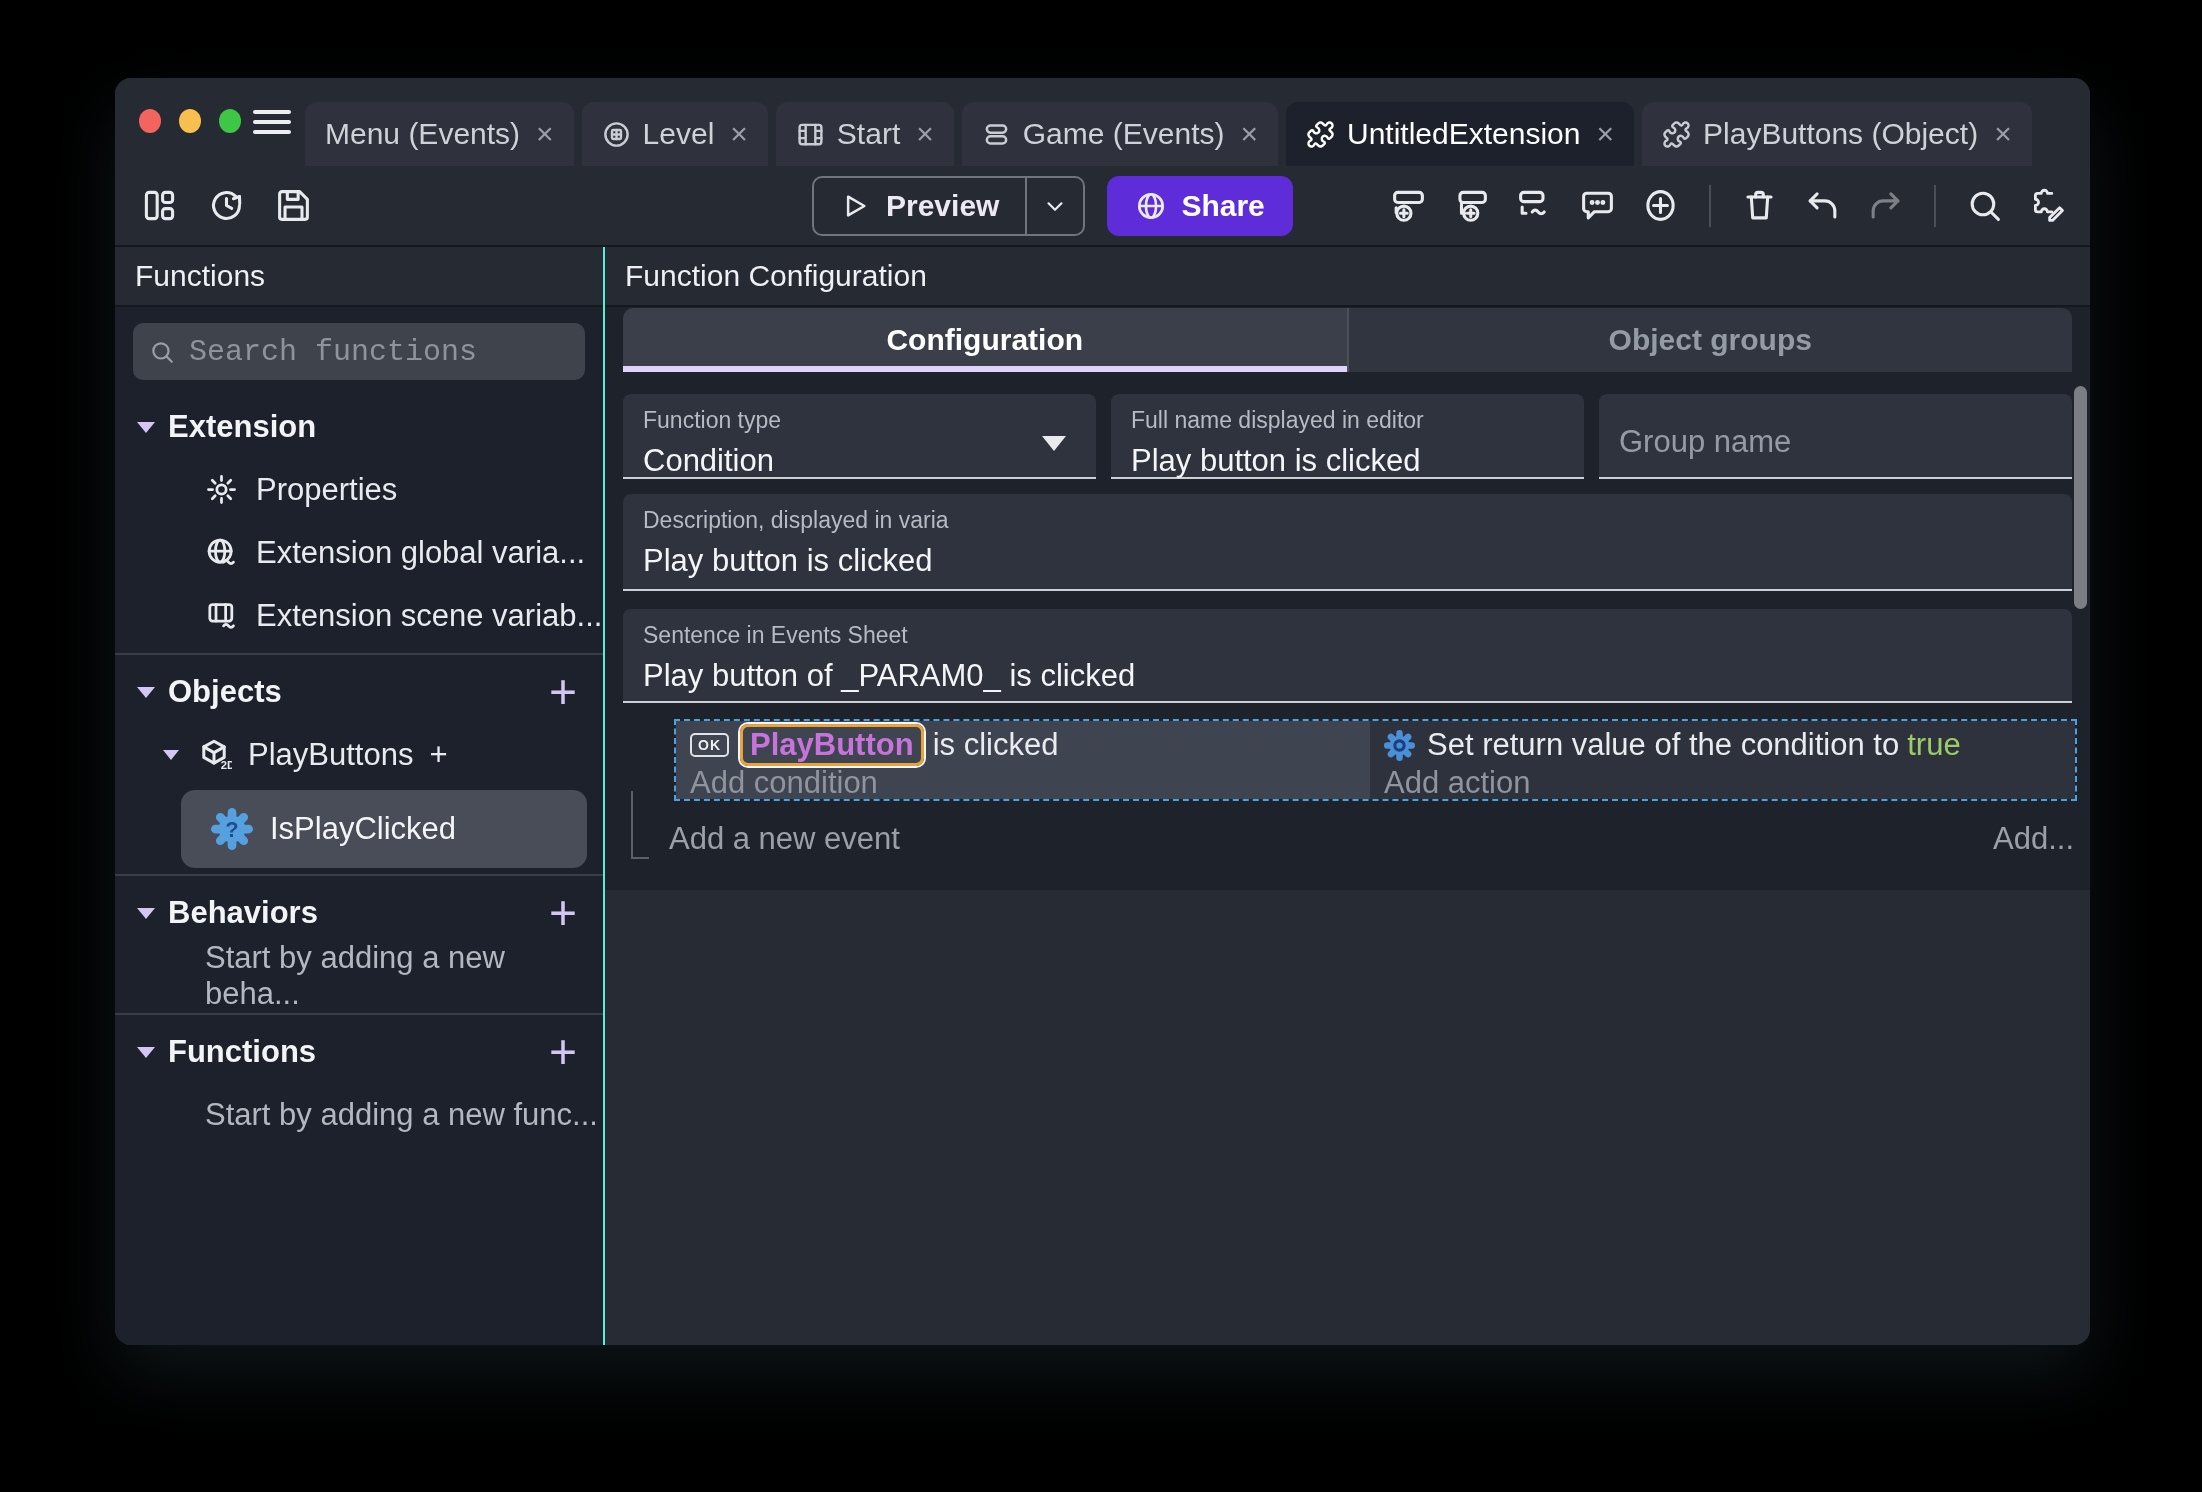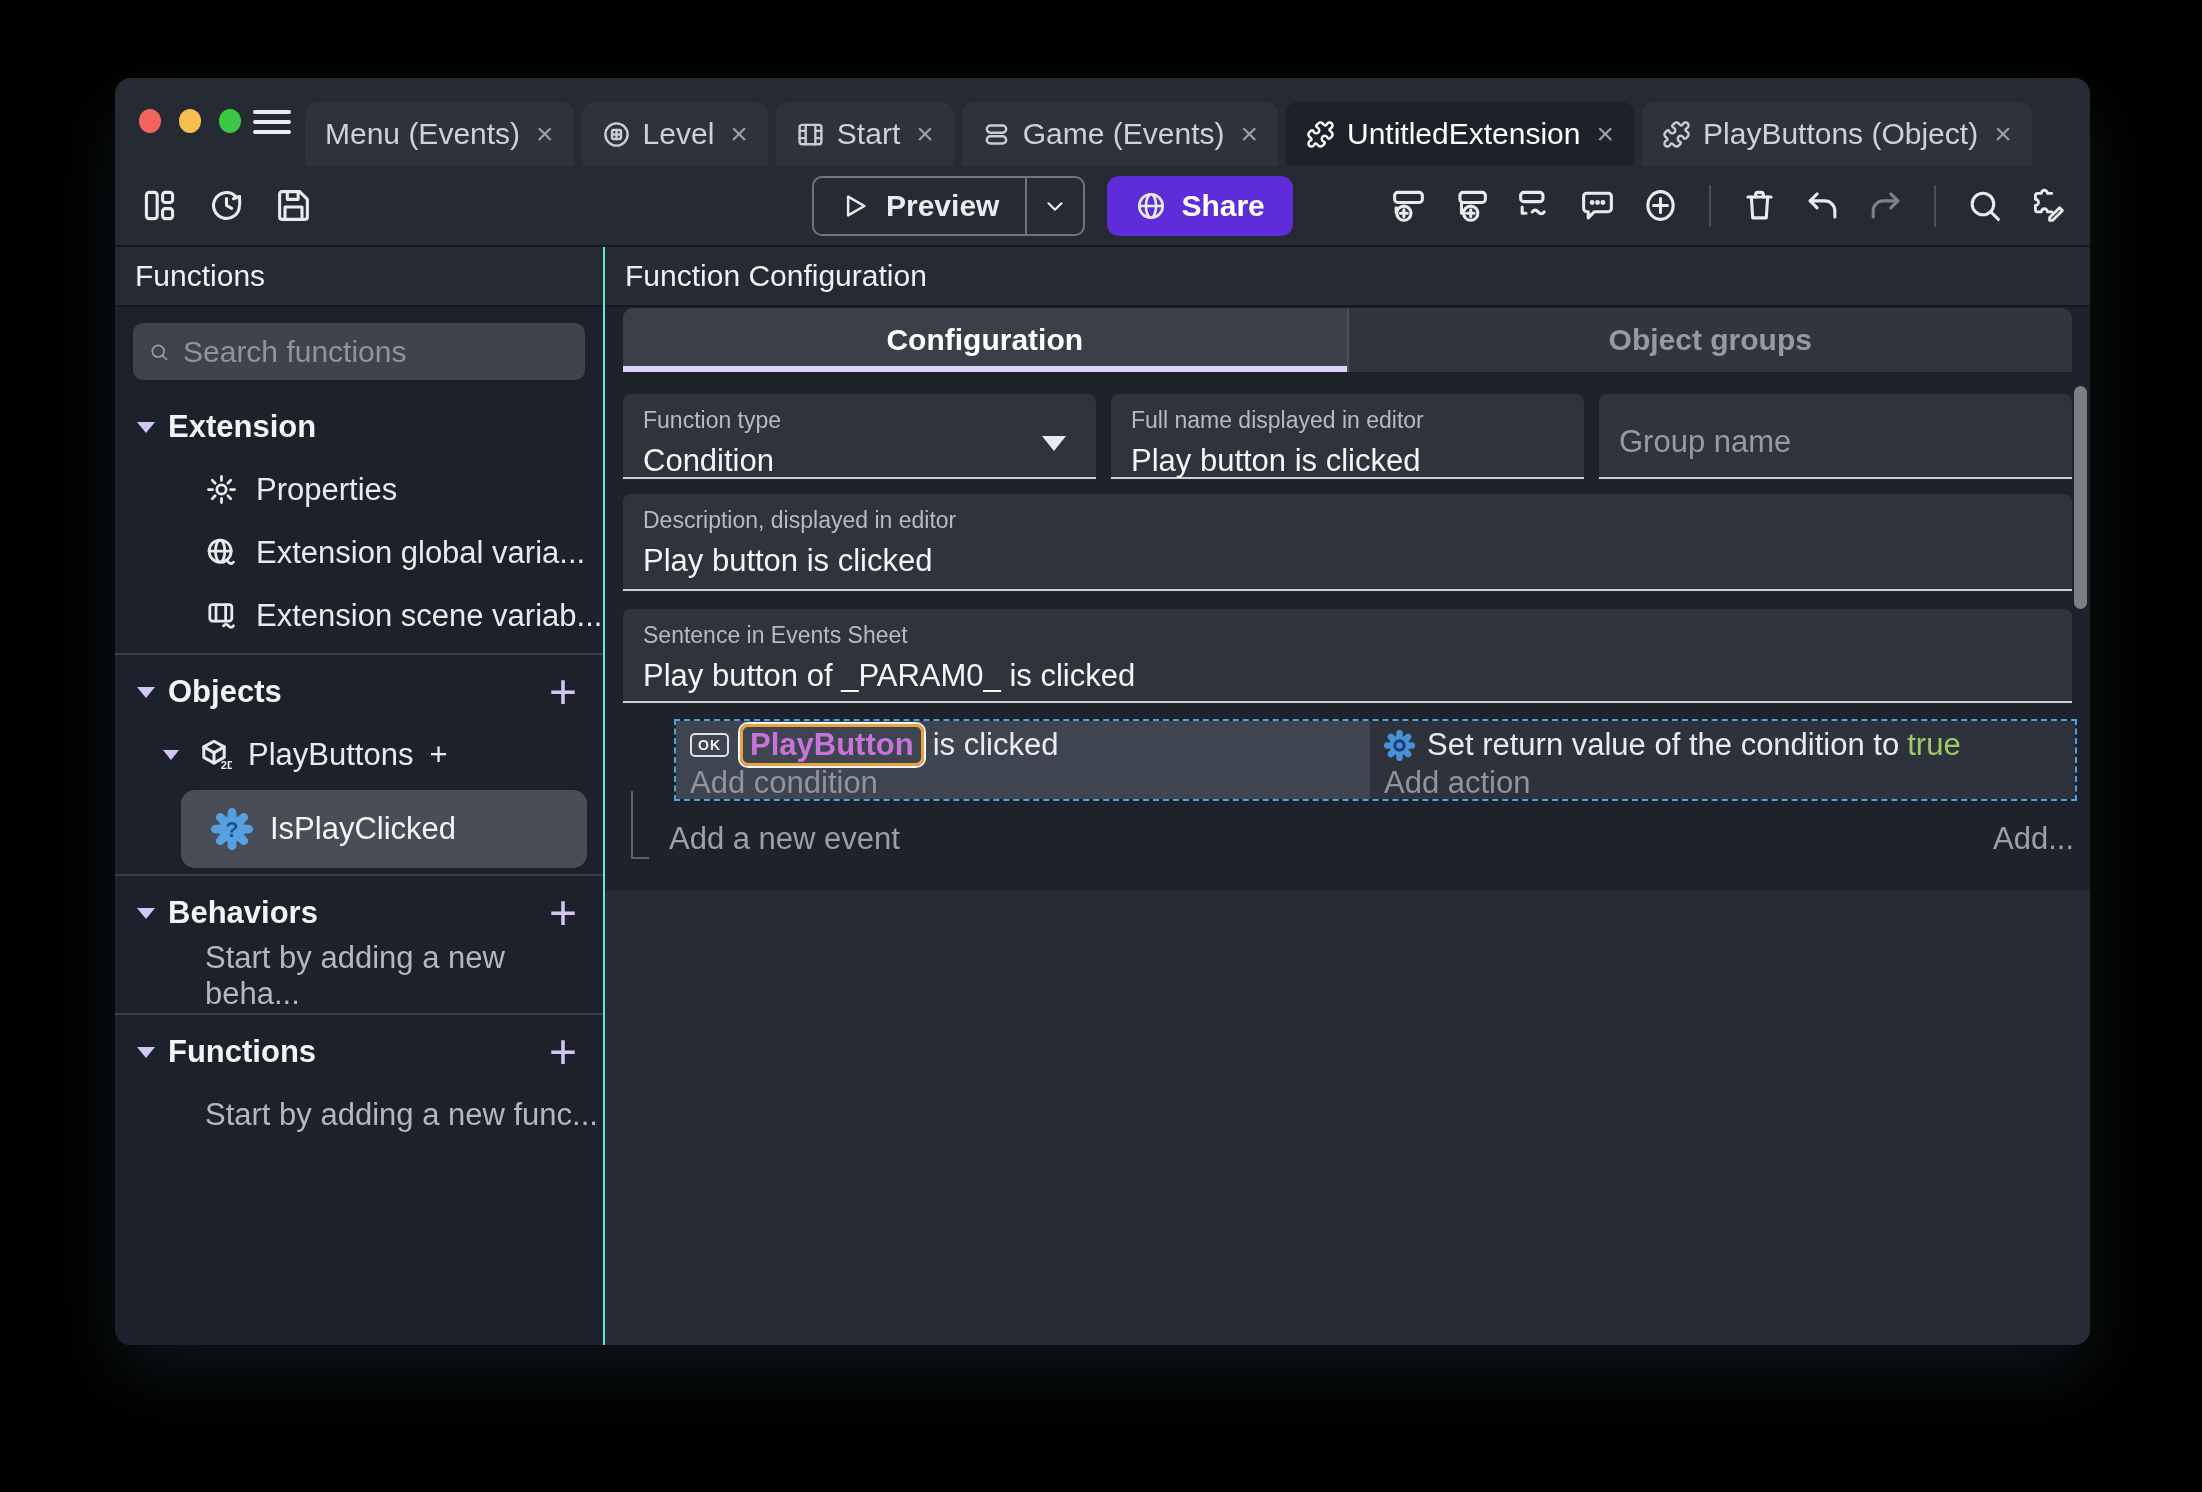--- a/index.html
+++ b/index.html
@@ -42,21 +42,21 @@
   .dim { opacity:.45; }
 
   
   .bodyrow { flex:1; display:flex; border-top:2px solid #15181e; min-height:0; }
 
   .sidebar { width:490px; background:#1d212b; border-right:2px solid #5eead4; display:flex; flex-direction:column; }
   .panel-h { height:60px; background:#262a33; border-bottom:2px solid #15181e; display:flex; align-items:center;
              padding-left:20px; font-size:30px; color:#eef0f3; flex:0 0 auto; }
   .searchwrap { margin:16px 18px 10px; height:57px; background:#3f434c; border-radius:10px; display:flex; align-items:center; padding:0 16px; gap:14px; }
   .searchwrap svg { width:30px; height:30px; stroke:#9aa0a8; }
-  .searchwrap input { flex:1; background:transparent; border:none; outline:none; font-size:30px; color:#5eead4; font-family:Liberation Sans, sans-serif; }
+  .searchwrap input { flex:1; background:transparent; border:none; outline:none; font-size:30px; color:#5eead4; font-family:Liberation Mono, monospace; }
   .searchwrap input::placeholder { color:#8f949c; }
 
   .tree { flex:1; overflow:hidden; padding-top:6px; }
   .sec-h { height:62px; display:flex; align-items:center; cursor:pointer; }
   .caret { margin-left:22px; width:0; height:0; border-left:9px solid transparent; border-right:9px solid transparent; border-top:11px solid #d3c6f3; }
   .sec-h b { margin-left:13px; font-size:31px; color:#f2f4f6; }
   .plusbtn { margin-left:auto; margin-right:26px; color:#d3c6f3; font-size:48px; font-weight:200; line-height:40px; cursor:pointer; }
   .titem { height:63px; display:flex; align-items:center; gap:18px; padding-left:90px; font-size:31px; color:#e8ebee; cursor:pointer; }
   .titem svg { width:33px; height:33px; }
   .objrow { height:63px; display:flex; align-items:center; padding-left:48px; cursor:pointer; }
@@ -394,21 +394,21 @@
               </div>
               <div class="field">
                 <div class="f-label">Full name displayed in editor</div>
                 <div class="f-value">Play button is clicked</div>
               </div>
               <div class="field gfield">
                 <input type="text" placeholder="Group name" style="">
               </div>
             </div>
             <div class="field wide">
-              <div class="f-label">Description, displayed in editor</div>
+              <div class="f-label">Description, displayed in varia</div>
               <div class="f-value">Play button is clicked</div>
             </div>
             <div class="field wide2">
               <div class="f-label">Sentence in Events Sheet</div>
               <div class="f-value">Play button of _PARAM0_ is clicked</div>
             </div>
           </div>
 
           <div class="eventsarea">
             <div class="event">

